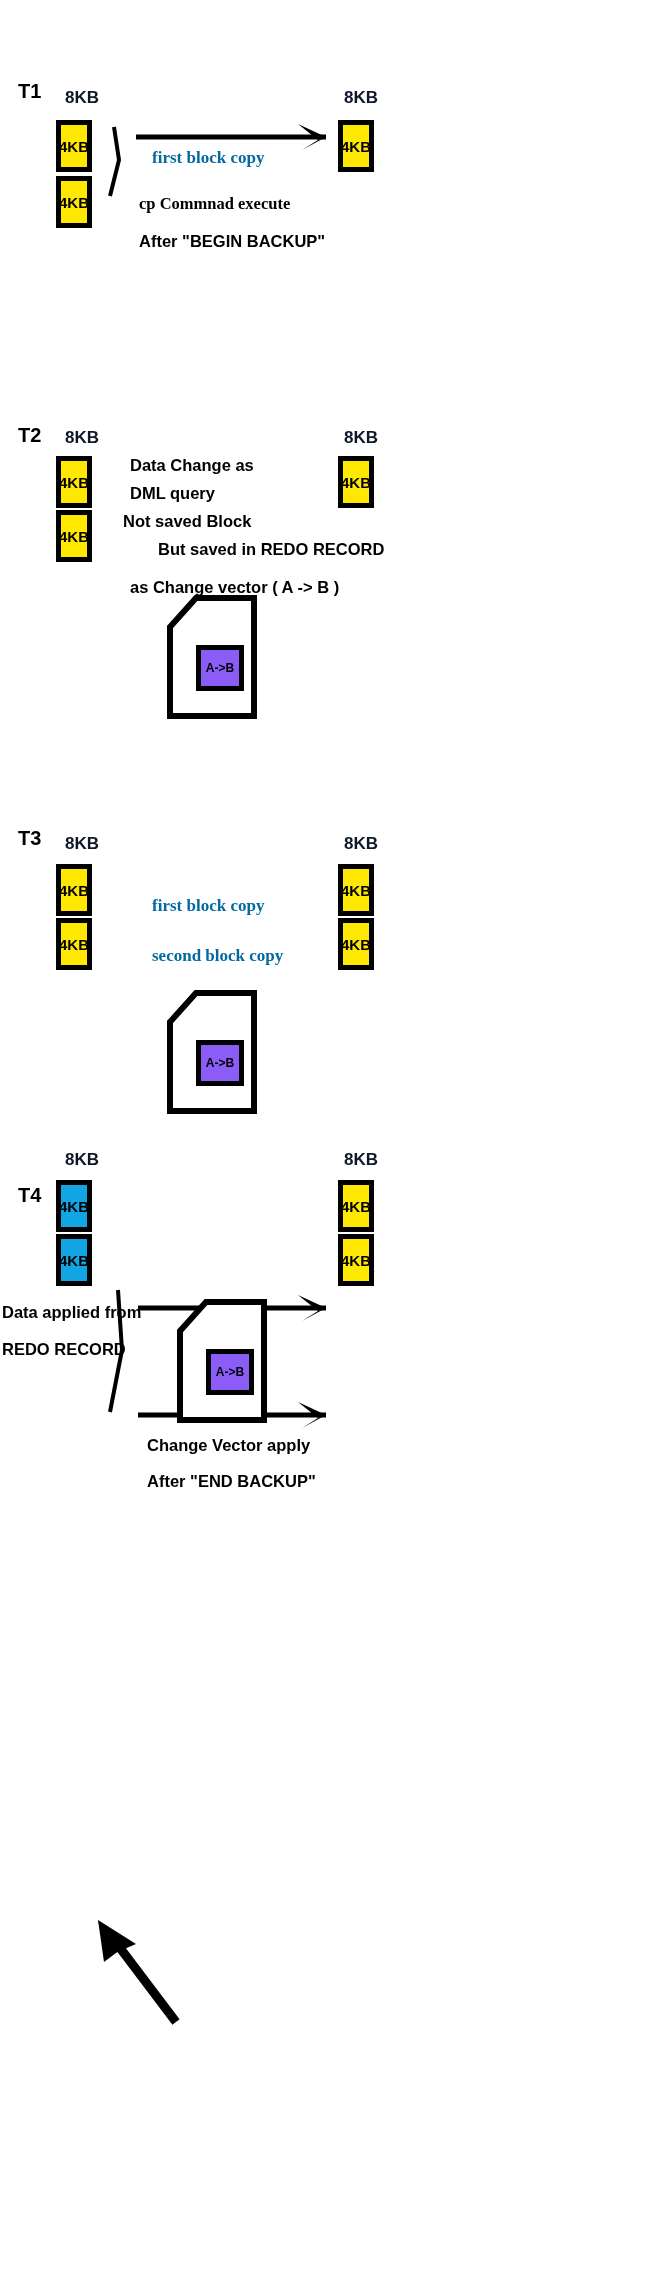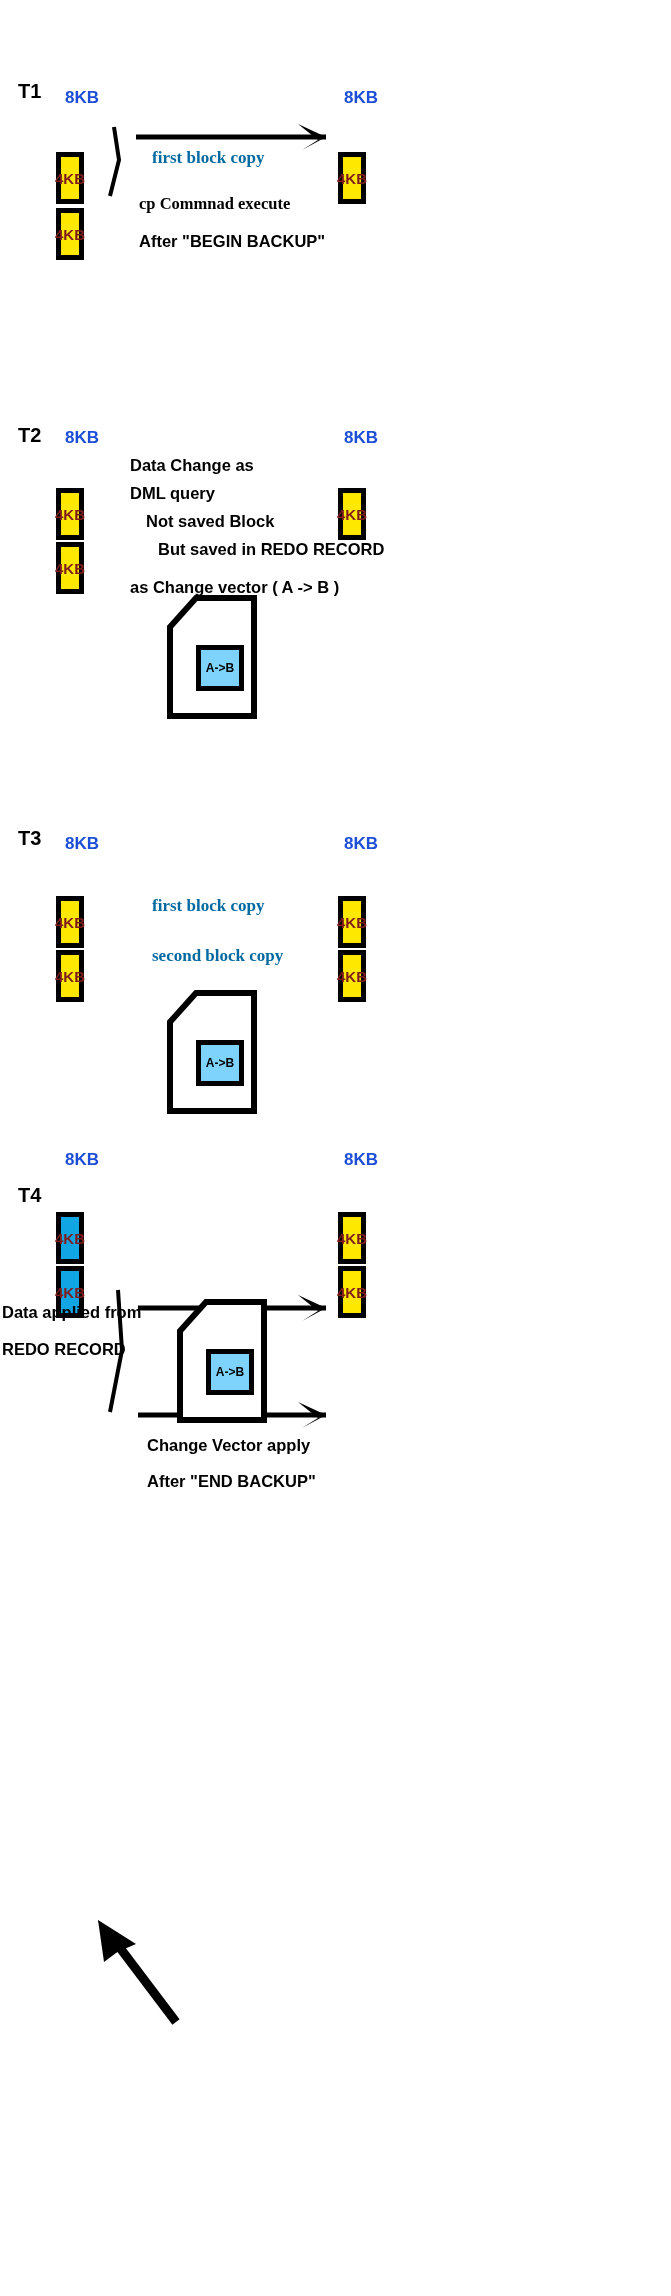--- a/index.html
+++ b/index.html
@@ -20,66 +20,65 @@
   .stage-label{
     font-size:20px;
     font-weight:bold;
     color:#000;
     letter-spacing:0px;
     white-space:nowrap;
   }
   .cap-8kb{
     font-size:17px;
     font-weight:bold;
-    color:#1d4ed8;
+    color:#0f172a;
     white-space:nowrap;
   }
   .note{
     font-size:16.5px;
     font-weight:bold;
     color:#000;
     white-space:nowrap;
   }
   .arrow-label{
     font-size:17px;
     font-weight:bold;
     color:#0369a1;
     white-space:nowrap;
     font-family:Liberation Serif, serif;
   }
 
   
   .blk{
-    width:28px;
+    width:36px;
     height:52px;
     border:5px solid #000;
     box-sizing:border-box;
     display:flex;
     align-items:center;
     justify-content:center;
     font-size:15px;
     font-weight:bold;
-    color:#7f1d1d;
+    color:#000000;
     line-height:1;
-    margin-top:32px;
   }
   .blk.yellow{background:#FFE800;}
   .blk.blue{background:#12A5E4;}
 
   
   .doc{
     position:absolute;
     width:92px;
     height:128px;
   }
   .doc svg{display:block;}
   .cv-box{
     position:absolute;
     border:5px solid #000;
-    background:#7dd3fc;
+    background:#8b5cf6;
     box-sizing:border-box;
     display:flex;
     align-items:center;
     justify-content:center;
     font-size:12px;
     font-weight:bold;
     color:#000;
     white-space:nowrap;
   }
 
@@ -142,21 +141,21 @@
   <div class="abs cap-8kb" style="left:65px; top:428px;">8KB</div>
   <div class="abs cap-8kb" style="left:344px; top:428px;">8KB</div>
 
   <div class="abs blk yellow" style="left:56px; top:456px;">4KB</div>
   <div class="abs blk yellow" style="left:56px; top:510px;">4KB</div>
 
   <div class="abs blk yellow" style="left:338px; top:456px;">4KB</div>
 
   <div class="abs note" style="left:130px; top:456px;">Data Change as</div>
   <div class="abs note" style="left:130px; top:484px;">DML query</div>
-  <div class="abs note" style="left:146px; top:512px;">Not saved Block</div>
+  <div class="abs note" style="left:123px; top:512px;">Not saved Block</div>
   <div class="abs note" style="left:130px; top:540px;margin-left:28px;">But saved in REDO RECORD</div>
   <div class="abs note" style="left:130px; top:578px;">as Change vector ( A -&gt; B )</div>
 
   <div class="doc" style="left:166px; top:593px;">
     <svg width="92" height="128" viewBox="0 0 92 128">
       <path d="M4,34 L30,5 L88,5 L88,123 L4,123 Z" fill="#ffffff" stroke="#000" stroke-width="6" stroke-linejoin="miter"></path>
     </svg>
     <div class="cv-box" style="left:30px; top:52px; width:48px; height:46px;">A-&gt;B</div>
   </div>
 

